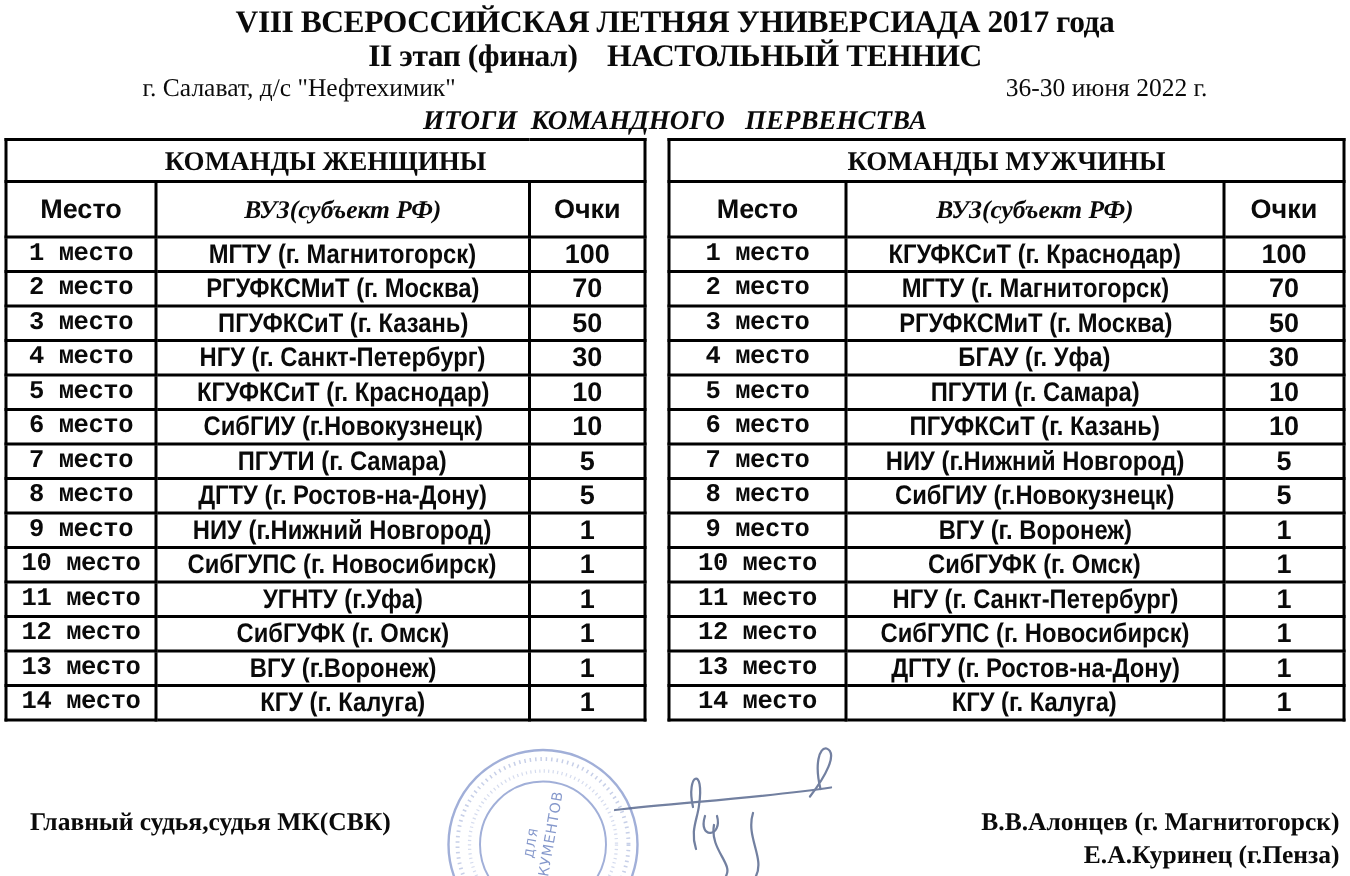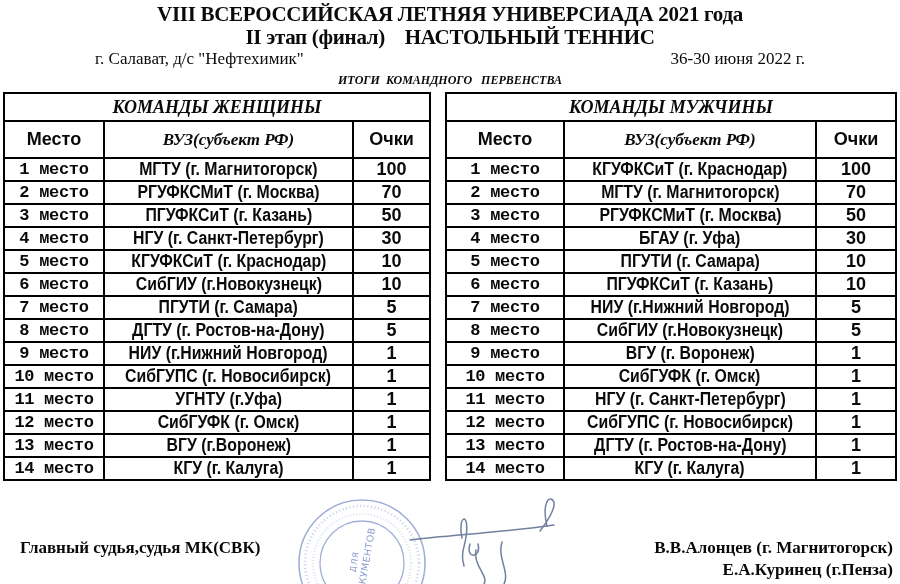--- a/index.html
+++ b/index.html
@@ -19,36 +19,36 @@
 
   .meta-row {
     display: flex; justify-content: space-between;
     font-size: 17px; line-height: 19px;
     padding: 0 95px;
   }
 
   .section-title {
     text-align: center;
     font-weight: bold; font-style: italic;
-    font-size: 12px; line-height: 20px;
+    font-size: 18px; line-height: 20px;
     margin-top: 2px;
     white-space: pre;
   }
 
   .tables { display: flex; justify-content: space-between; padding: 0 3px; margin-top: 2px; }
 
   table { border-collapse: collapse; table-layout: fixed; }
   .women-table { width: 426px; }
   .men-table   { width: 450px; }
   td { border: 2px solid #000; text-align: center; padding: 0; overflow: hidden; vertical-align: middle; }
 
   .table-title {
     height: 28px;
     font-family: "Liberation Serif", serif;
-    font-style: italic; font-weight: bold; font-size: 18px;
+    font-weight: bold; font-size: 18px;
   }
   .header-row td { height: 37px; margin-top: 11px; }
   .place-header, .points-header {
     font-family: "Liberation Sans", sans-serif;
     font-weight: bold; font-size: 18px;
   }
   .team-header {
     font-family: "Liberation Serif", serif;
     font-style: italic; font-weight: bold; font-size: 17px;
   }
@@ -71,21 +71,21 @@
   }
   .footer-right { text-align: right; }
 
   .stamp-svg     { position: absolute; left: 296px; top: 497px; }
   .signature-svg { position: absolute; left: 402px; top: 494px; }
 </style>
 </head>
 <body>
 
 <div class="doc-header">
-  <div class="doc-title">VIII ВСЕРОССИЙСКАЯ ЛЕТНЯЯ УНИВЕРСИАДА 2021 года</div>
+  <div class="doc-title">VIII ВСЕРОССИЙСКАЯ ЛЕТНЯЯ УНИВЕРСИАДА 2017 года</div>
   <div class="doc-subtitle">II этап (финал)    НАСТОЛЬНЫЙ ТЕННИС</div>
 </div>
 
 <div class="meta-row">
   <span>г. Салават, д/с "Нефтехимик"</span>
   <span>36-30 июня 2022 г.</span>
 </div>
 
 <div class="section-title">ИТОГИ  КОМАНДНОГО   ПЕРВЕНСТВА</div>
 

